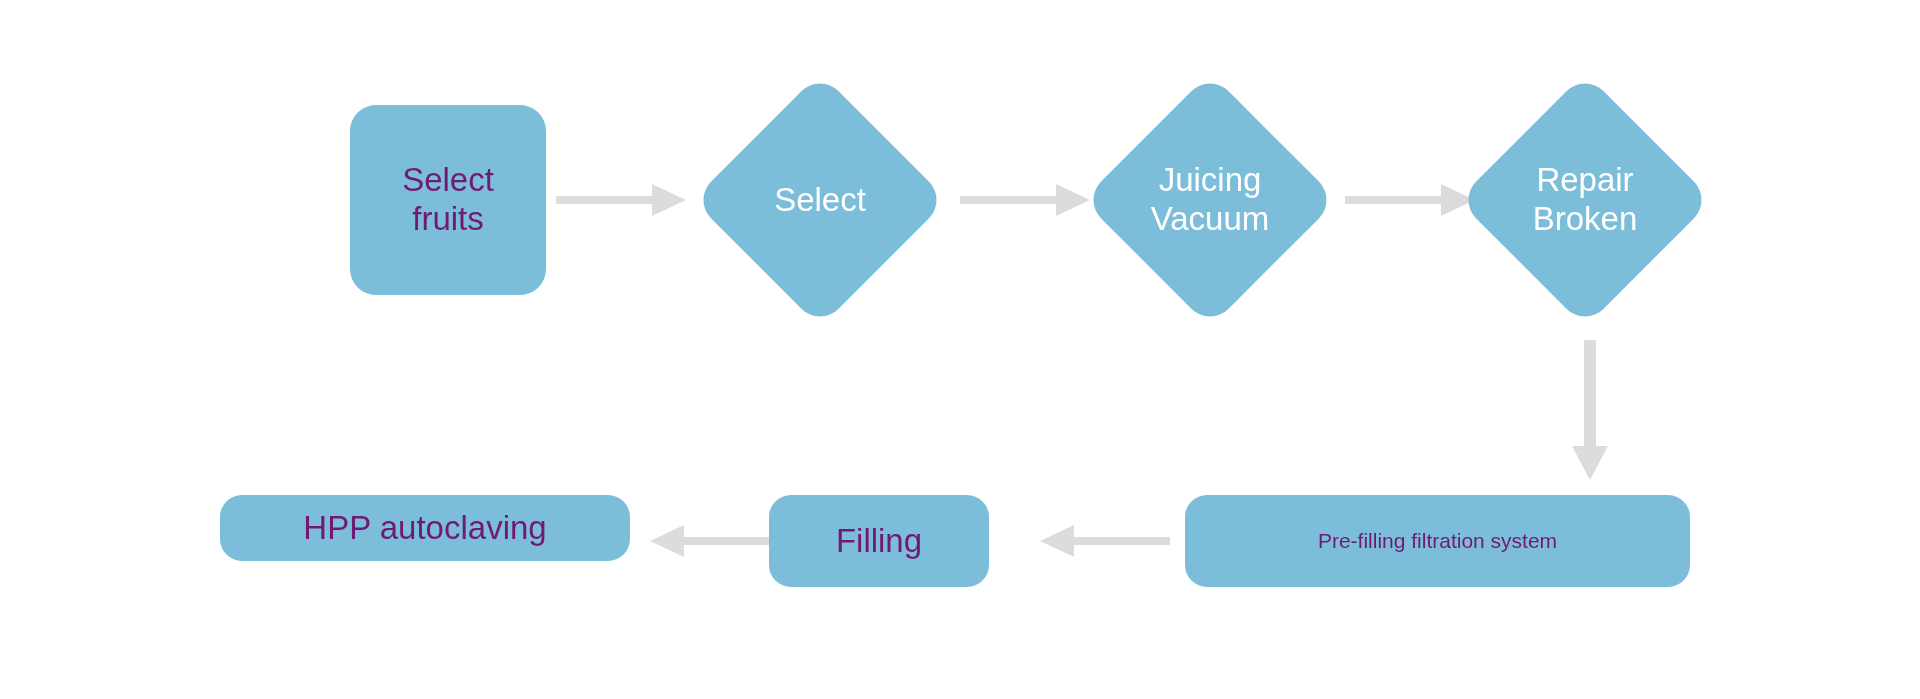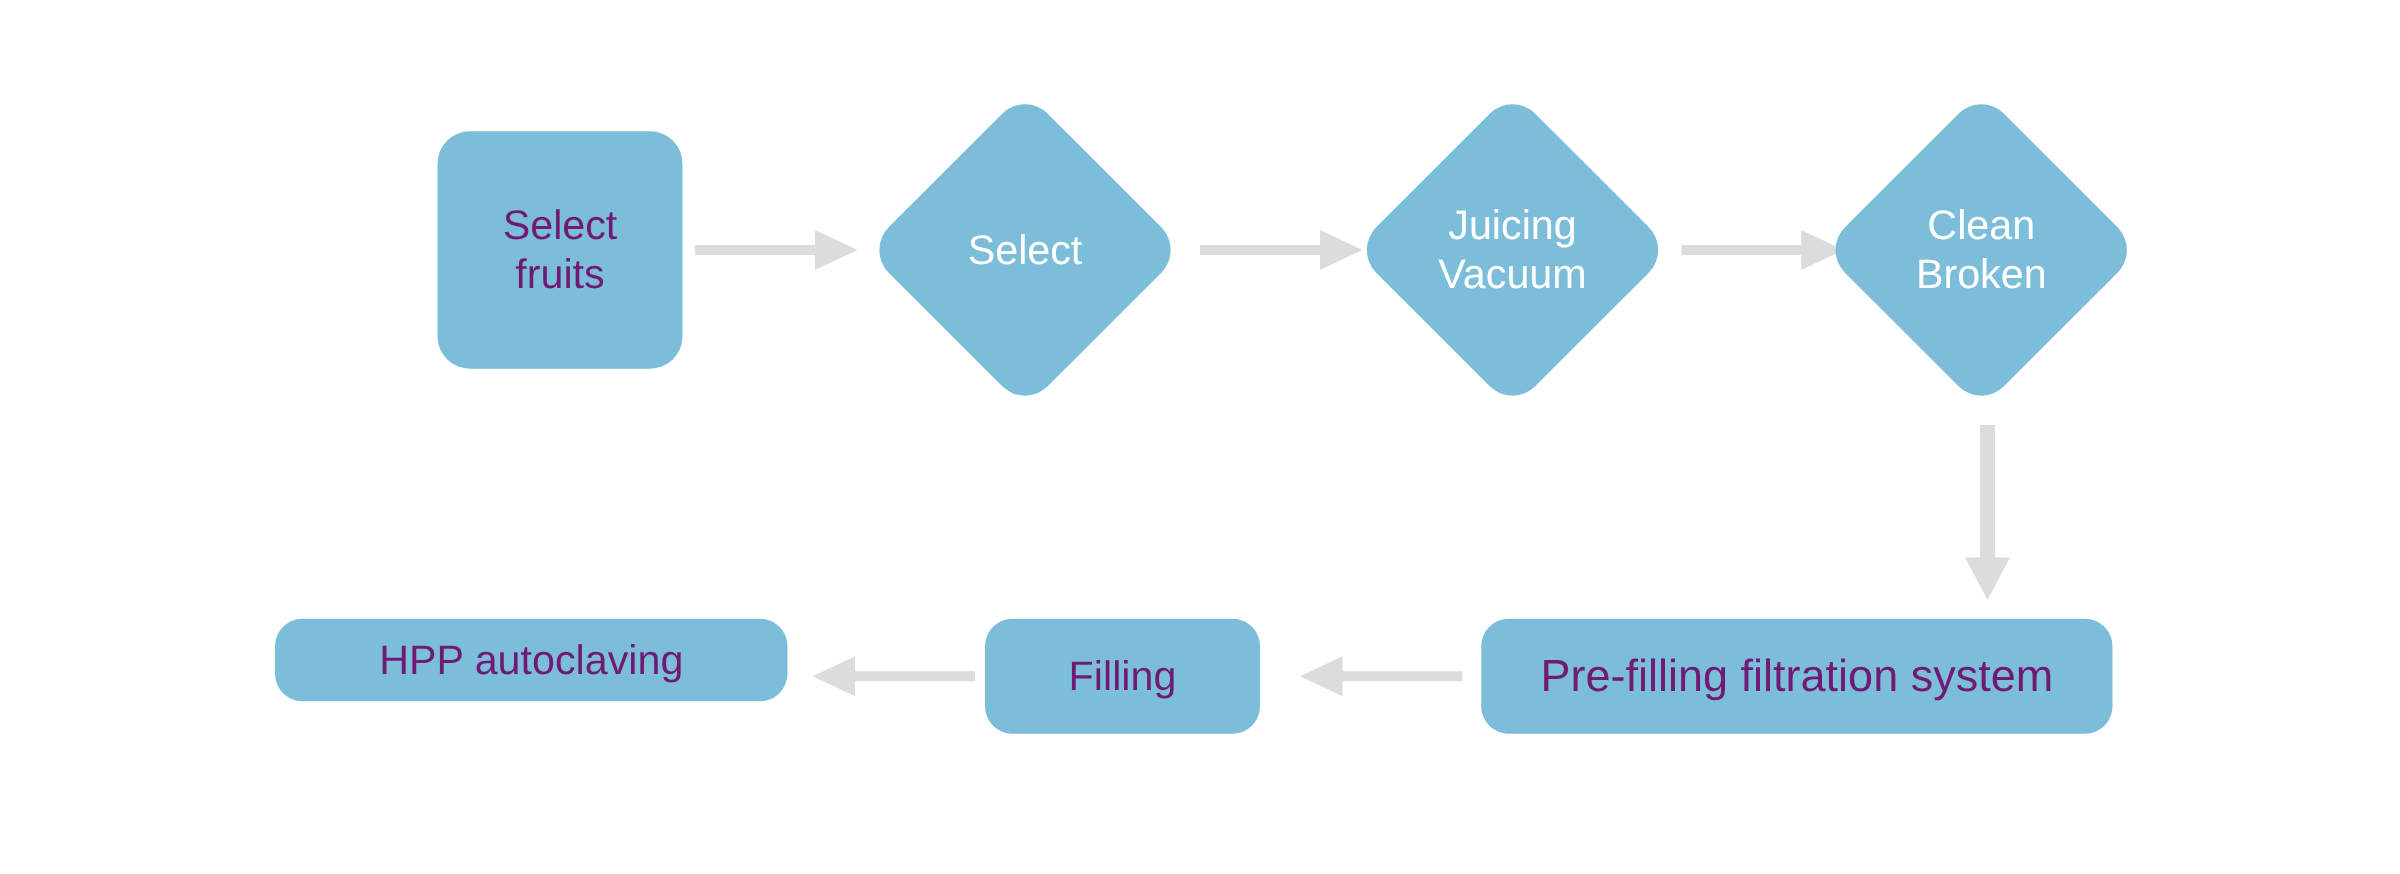--- a/index.html
+++ b/index.html
@@ -66,21 +66,21 @@
 
   
   .arrow {
     position: absolute;
     pointer-events: none;
   }
   .arrow svg { display: block; }
 
   
   .t-32 { font-size: 33px; }
-  .t-26 { font-size: 36px; }
+  .t-26 { font-size: 21px; }
 </style>
 </head>
 <body>
 
 <div id="canvas">
 
   <div class="node rect t-32" style="left:350px; top:105px; width:196px; height:190px;">
     <div>
       <span>Select</span><br>
       <span>fruits</span>
@@ -117,21 +117,21 @@
   <div class="arrow" style="left:1345px; top:182px; width:130px; height:36px;">
     <svg width="130" height="36" viewBox="0 0 130 36">
       <path d="M0 14 L96 14 L96 2 L130 18 L96 34 L96 22 L0 22 Z" fill="#dcdcdc"></path>
     </svg>
   </div>
 
   <div class="diamond-wrap" style="left:1495px; top:110px; width:180px; height:180px;">
     <div class="diamond-shape"></div>
     <div class="diamond-label t-32">
       <div>
-        <span>Clean</span><br>
+        <span>Repair</span><br>
         <span>Broken</span>
       </div>
     </div>
   </div>
 
   <div class="arrow" style="left:1568px; top:340px; width:44px; height:140px;">
     <svg width="44" height="140" viewBox="0 0 44 140">
       <path d="M16 0 L28 0 L28 106 L40 106 L22 140 L4 106 L16 106 Z" fill="#dcdcdc"></path>
     </svg>
   </div>
@@ -139,21 +139,21 @@
   <div class="node rect small-radius t-32" style="left:220px; top:495px; width:410px; height:66px;">
     <span>HPP autoclaving</span>
   </div>
 
   <div class="arrow" style="left:650px; top:523px; width:130px; height:36px;">
     <svg width="130" height="36" viewBox="0 0 130 36">
       <path d="M130 14 L34 14 L34 2 L0 18 L34 34 L34 22 L130 22 Z" fill="#dcdcdc"></path>
     </svg>
   </div>
 
-  <div class="node rect small-radius t-32" style="left:788px; top:495px; width:220px; height:92px;">
+  <div class="node rect small-radius t-32" style="left:769px; top:495px; width:220px; height:92px;">
     <span>Filling</span>
   </div>
 
   <div class="arrow" style="left:1040px; top:523px; width:130px; height:36px;">
     <svg width="130" height="36" viewBox="0 0 130 36">
       <path d="M130 14 L34 14 L34 2 L0 18 L34 34 L34 22 L130 22 Z" fill="#dcdcdc"></path>
     </svg>
   </div>
 
   <div class="node rect small-radius t-26" style="left:1185px; top:495px; width:505px; height:92px;">

